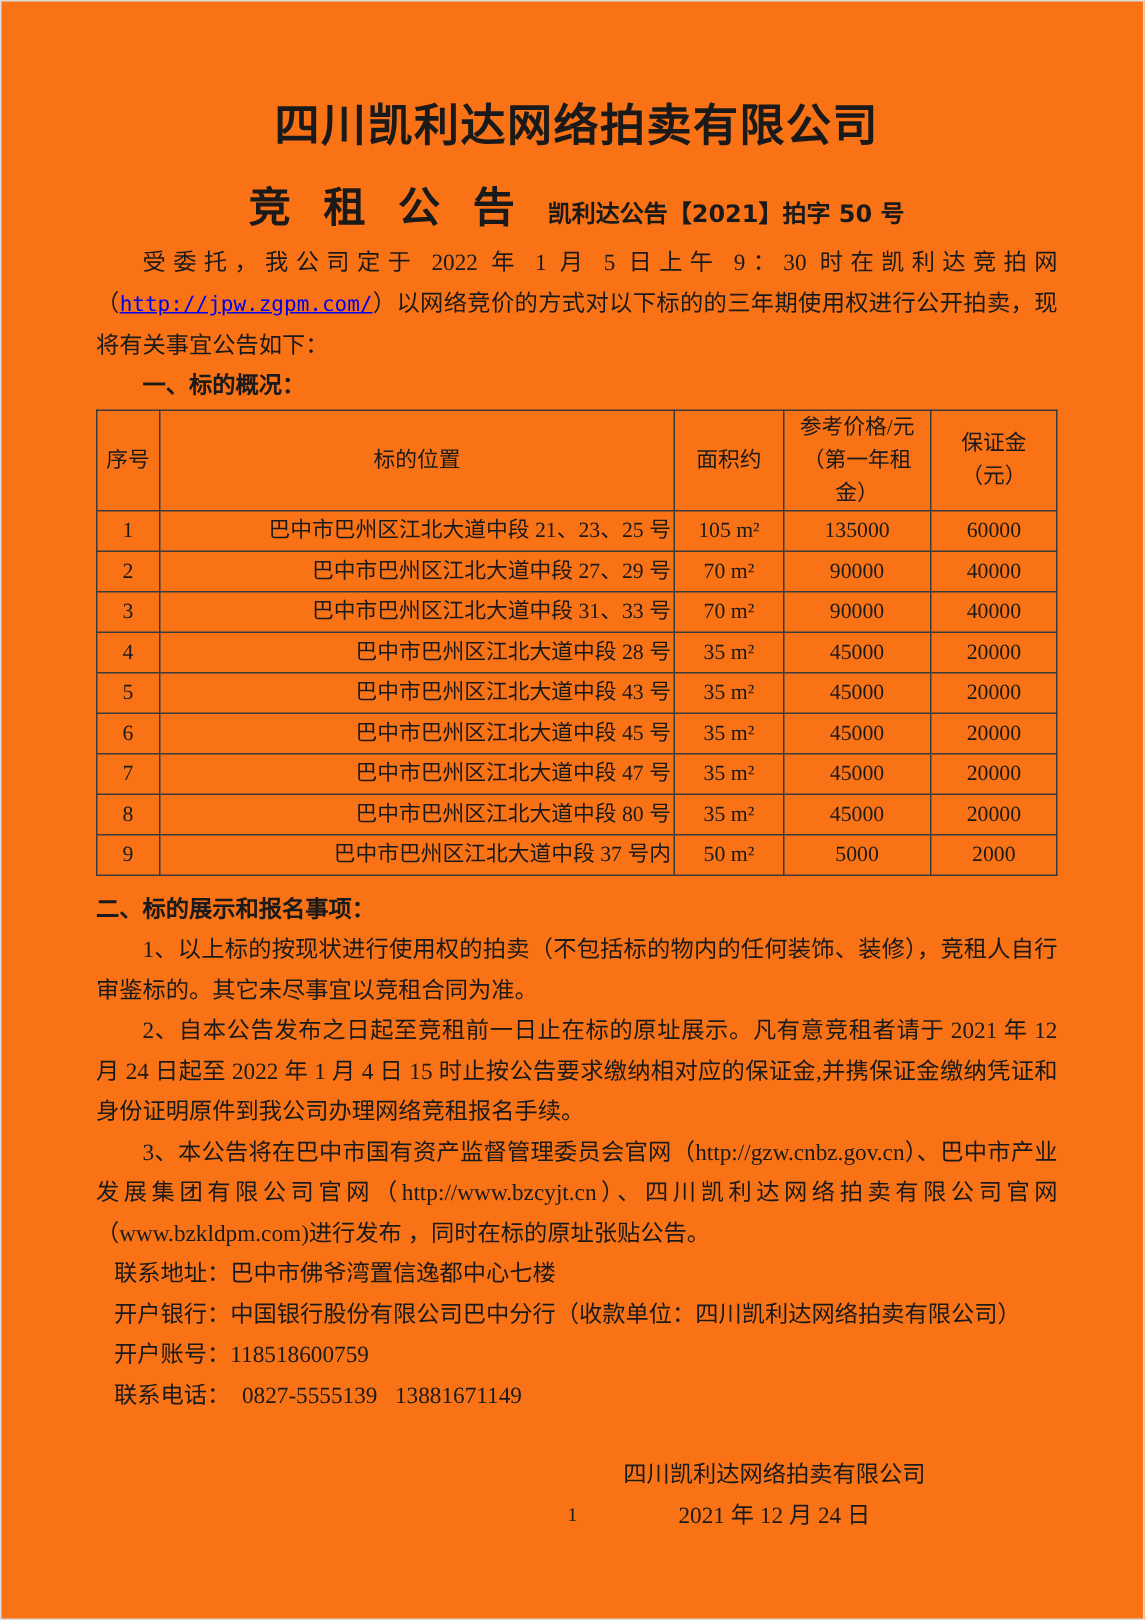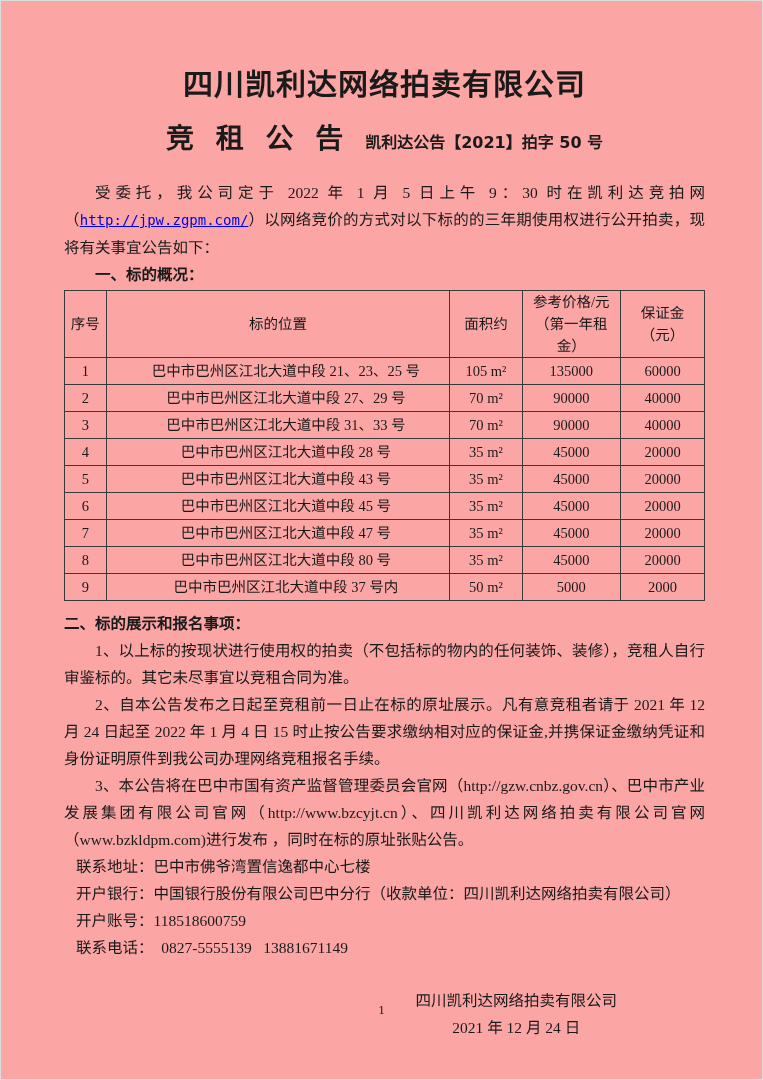--- a/index.html
+++ b/index.html
@@ -6,21 +6,21 @@
     --ink:#1a1a1a;
     --link:#0000ee;
     --table-border:#3a3a3a;
     --page-edge:#dcdcdc;
   }
   html,body{margin:0;padding:0;background:#f2f2f2;}
   .page{
     position:relative;
     width:763px;height:1080px;
     margin:0 auto;
-    background:#fca5a5;
+    background:#f97316;
     border:1px solid var(--page-edge);
     box-sizing:border-box;
     color:var(--ink);
     font-family:"Liberation Serif","DejaVu Serif",serif;
     font-size:15.5px;
     line-height:27px;
     overflow:hidden;
   }
   .content{padding:66px 57px 0 63px;}
 
@@ -53,21 +53,21 @@
     font-size:16px;
     margin-left:16px;
   }
 
   
   .body-para{
     margin:0;
     text-indent:2em;
     text-align:justify;
   }
-  .intro{margin-top:20px;}
+  .intro{margin-top:3px;}
   a.doc-link{color:var(--link);text-decoration:underline;font-family:"DejaVu Sans Mono","Liberation Mono",monospace;font-size:14px;}
 
   .sec-heading{
     font-weight:bold;
     margin:0;
   }
   .sec-heading.indented{text-indent:2em;}
 
   
   table.lots{
@@ -80,21 +80,21 @@
   table.lots th, table.lots td{
     border:1px solid var(--table-border);
     text-align:center;
     vertical-align:middle;
     padding:0 2px;
     font-weight:normal;
     line-height:22px;
   }
   table.lots thead th{height:50px;white-space:pre-line;}
   table.lots tbody td{height:26px;}
-  table.lots td.loc{text-align:center;padding-left:18px;}
+  table.lots td.loc{text-align:right;padding-left:18px;}
 
   .sec2{margin-top:9px;}
 
   
   .contact-line{
     margin:0;
     padding-left:12px;
     white-space:pre-wrap;
   }
 

